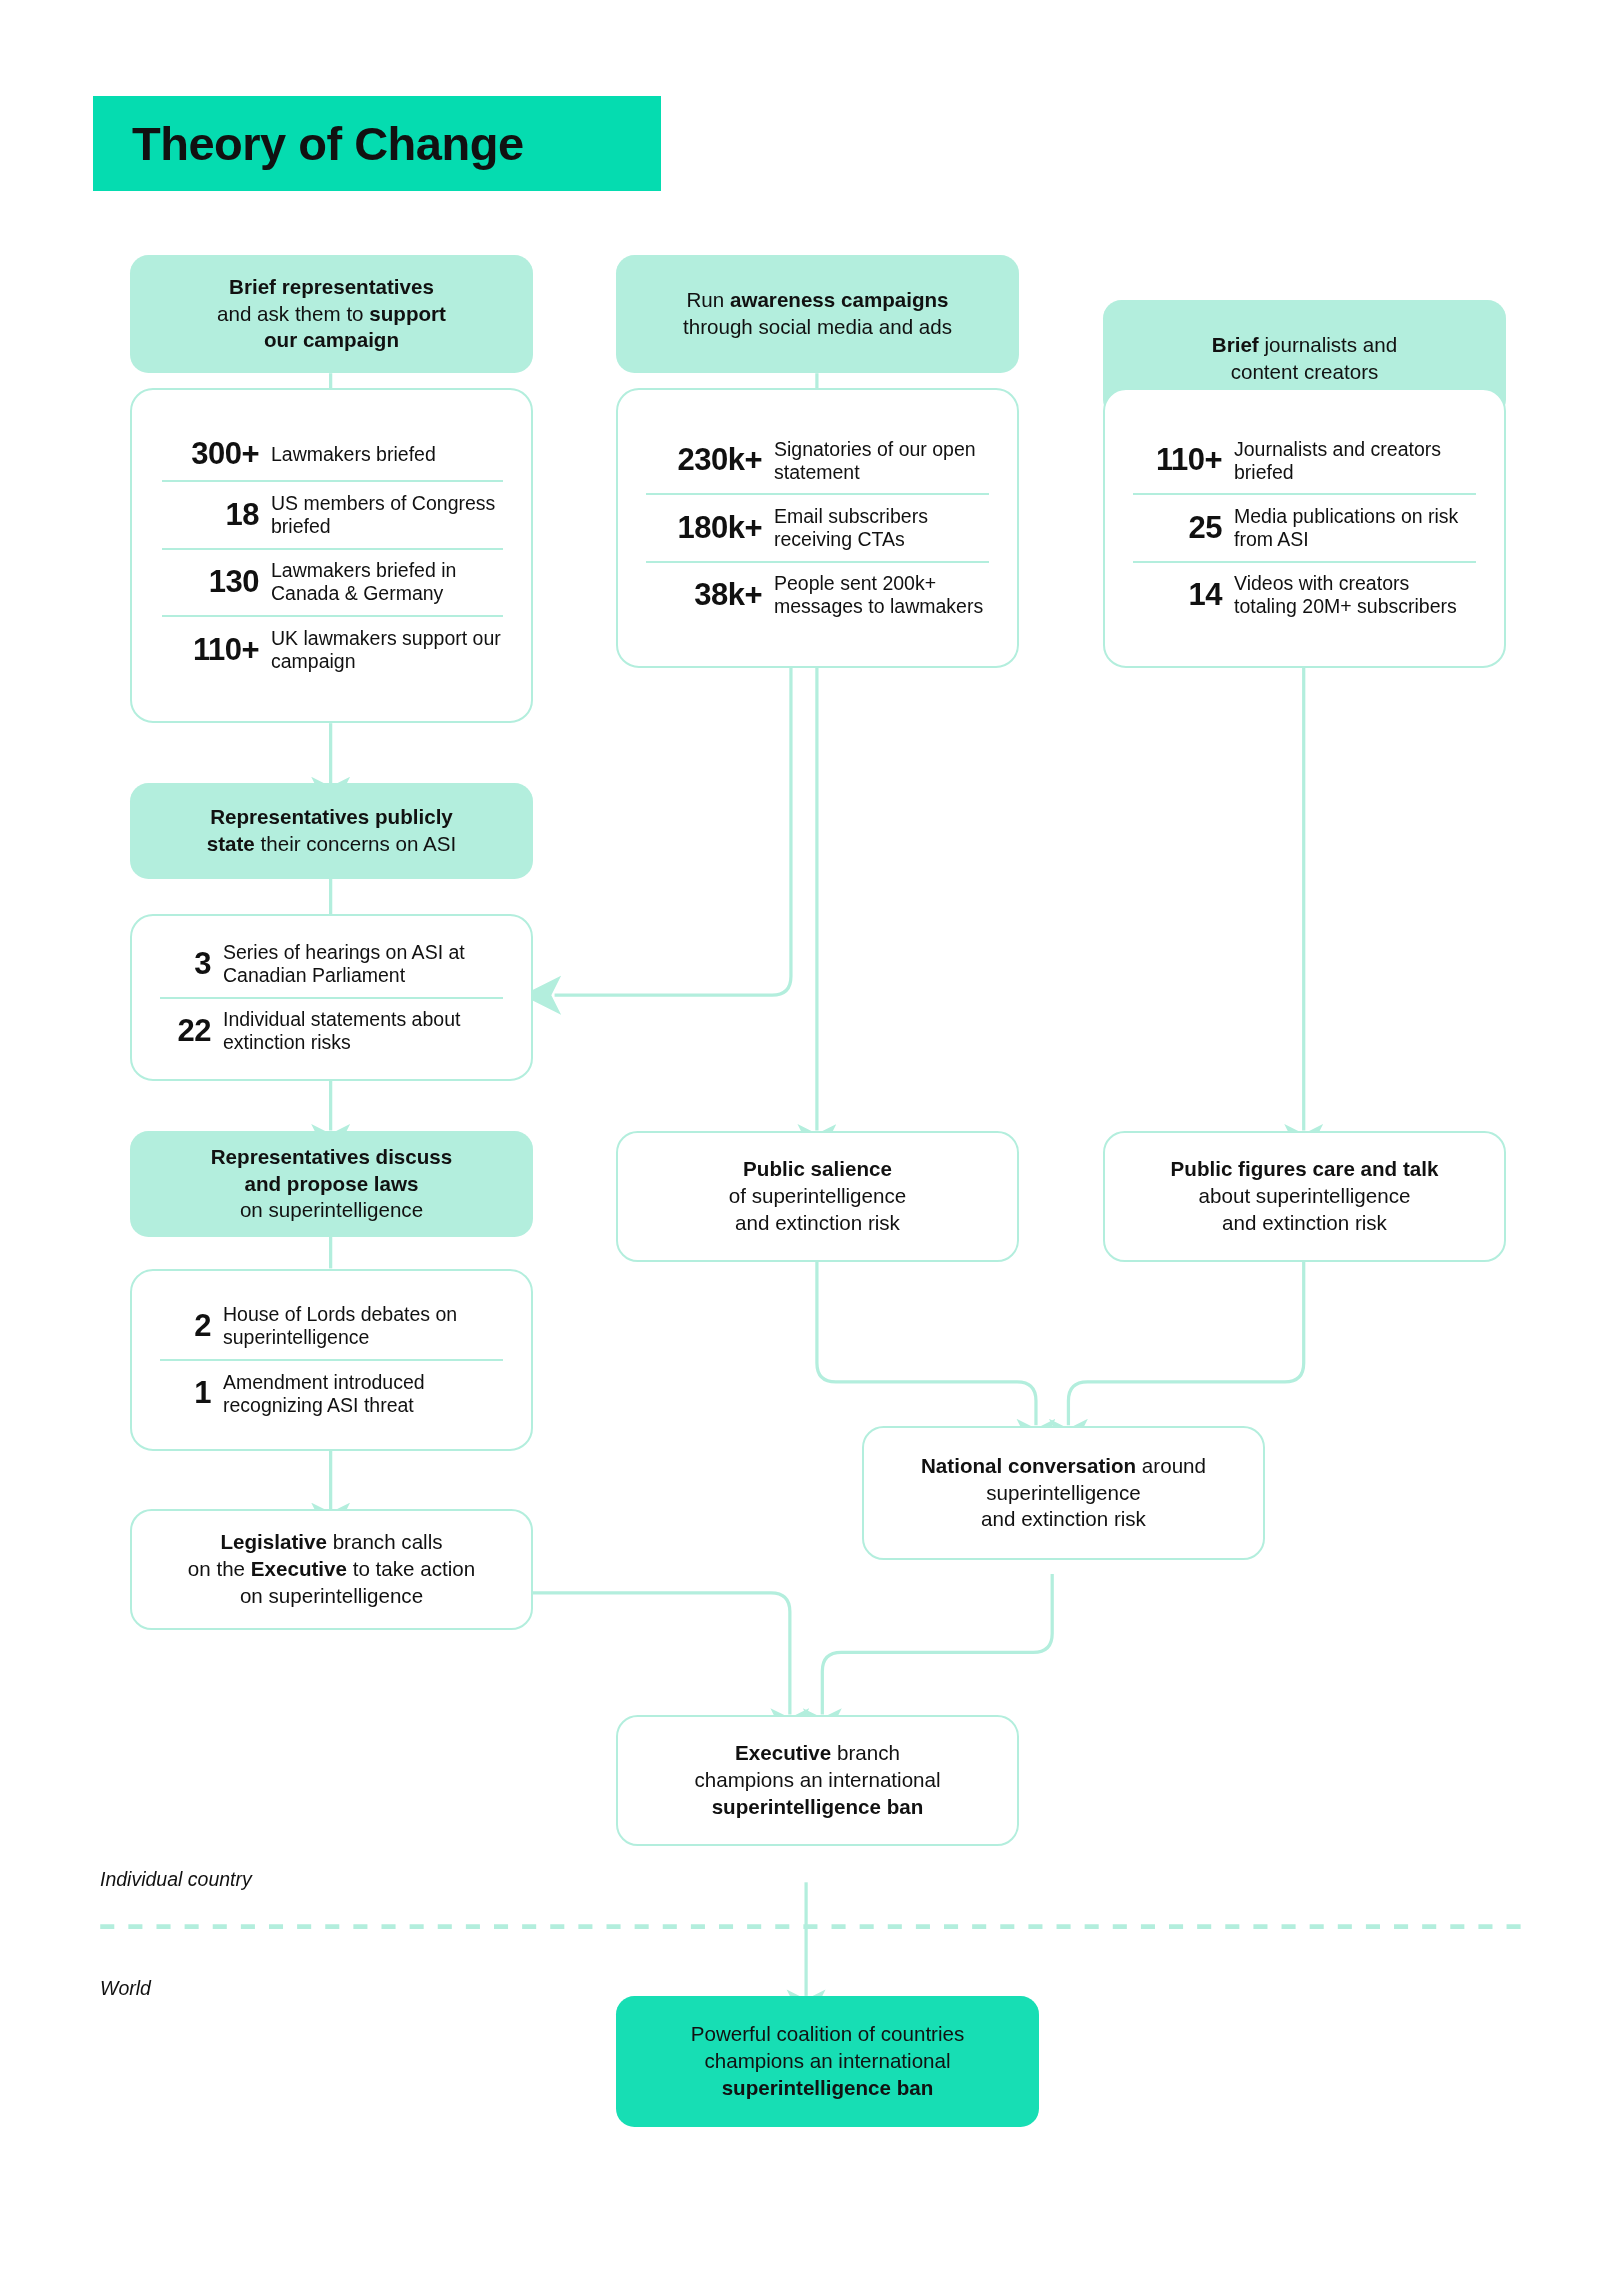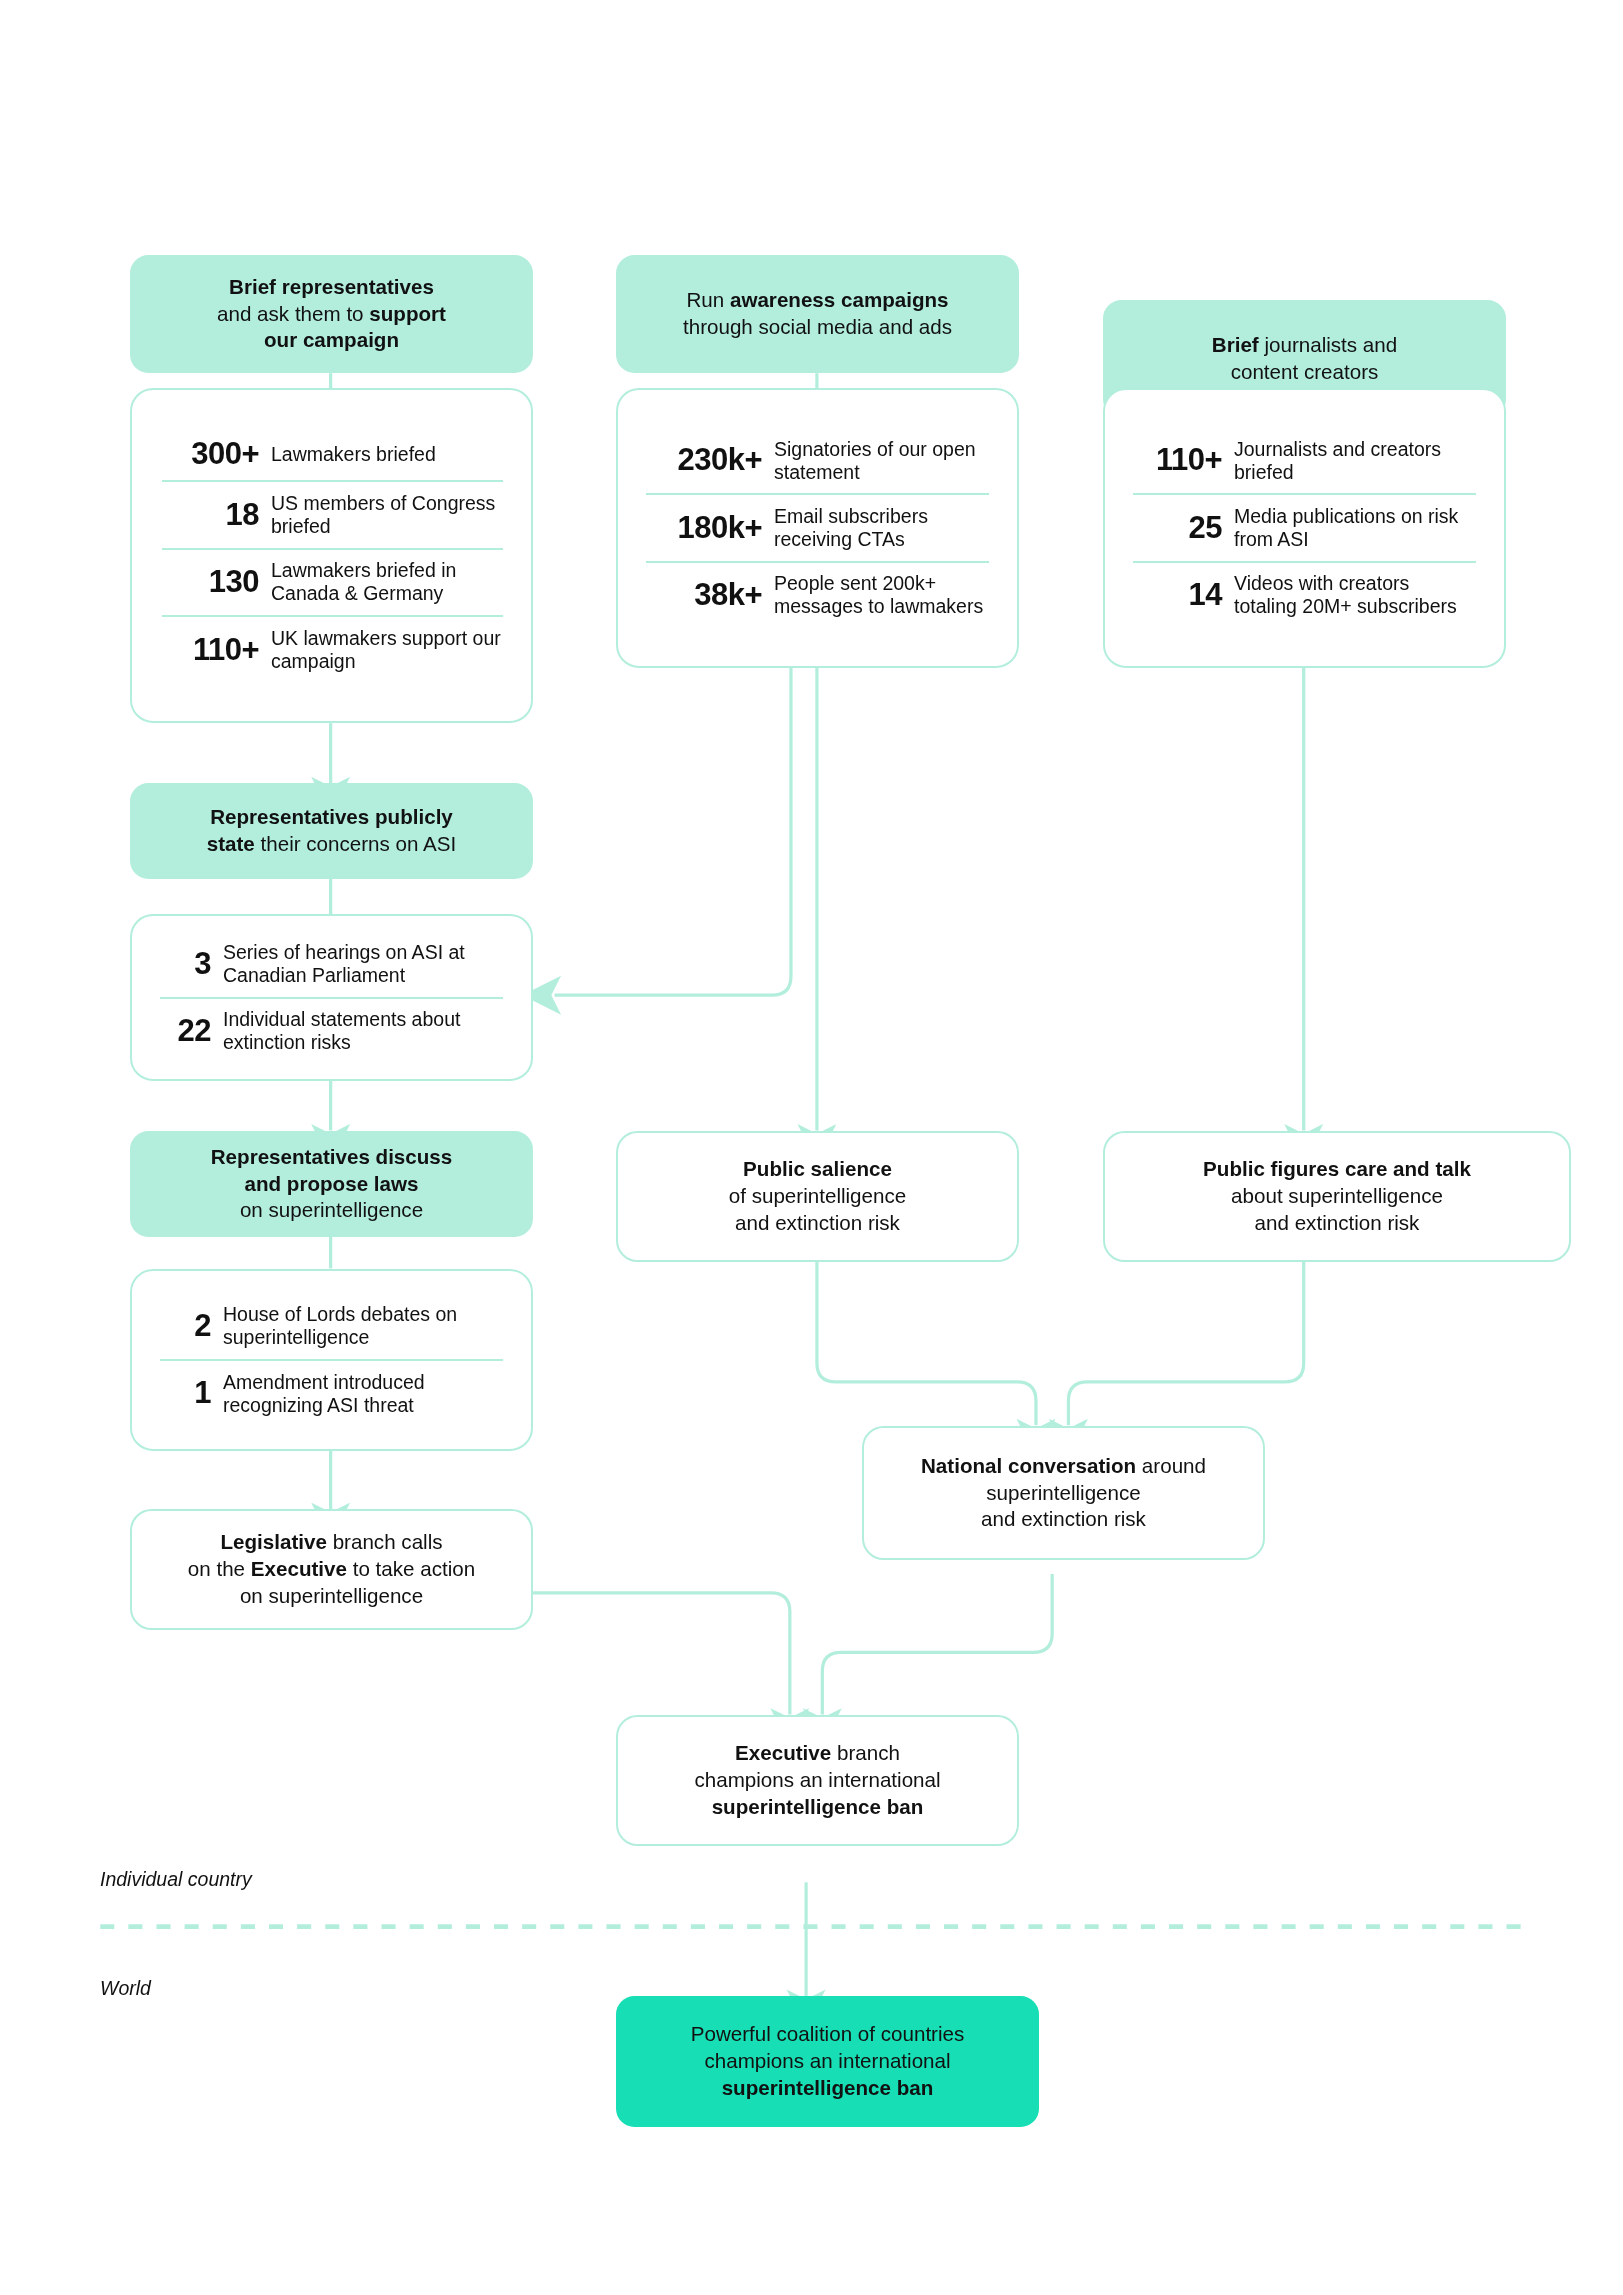--- a/index.html
+++ b/index.html
@@ -94,20 +94,23 @@
       <path d="M983,2945 L1425,2945 Q1460,2945 1460,2980 L1460,3170" marker-end="url(#ah)"></path>
 
       <path d="M1945,2910 L1945,3020 Q1945,3055 1910,3055 L1555,3055 Q1520,3055 1520,3090 L1520,3170" marker-end="url(#ah)"></path>
 
       <path d="M1490,3480 L1490,3690" marker-end="url(#ah)"></path>
     </g>
 
     <line x1="185" y1="3562" x2="2820" y2="3562" stroke="#B3EEDD" stroke-width="9" stroke-dasharray="26 26"></line>
   </svg>
 
+  <div class="title-block">
+    <div class="t">Theory of Change</div>
+  </div>
 
   <div class="node mint" style="left:130px;top:255px;width:403px;height:118px;">
     <div class="inner hd"><b>Brief representatives</b><br>and ask them to <b>support<br>our campaign</b></div>
   </div>
 
   <div class="node mint" style="left:616px;top:255px;width:403px;height:118px;">
     <div class="inner hd">Run <b>awareness campaigns</b><br>through social media and ads</div>
   </div>
 
   <div class="node mint" style="left:1103px;top:255px;width:403px;height:118px;margin-top:45px;">
@@ -194,21 +197,21 @@
     </div>
 
   <div class="node outline" style="left:130px;top:1509px;width:403px;height:121px;">
     <div class="inner body-txt"><b>Legislative</b> branch calls<br>on the <b>Executive</b> to take action<br>on superintelligence</div>
   </div>
 
   <div class="node outline" style="left:616px;top:1131px;width:403px;height:131px;">
     <div class="inner body-txt"><b>Public salience</b><br>of superintelligence<br>and extinction risk</div>
   </div>
 
-  <div class="node outline" style="left:1103px;top:1131px;width:468px;height:131px;justify-content:center;">
+  <div class="node outline" style="left:1103px;top:1131px;width:403px;height:131px;justify-content:center;">
     <div class="inner body-txt"><b>Public figures care and talk</b><br>about superintelligence<br>and extinction risk</div>
   </div>
 
   <div class="node outline" style="left:862px;top:1426px;width:403px;height:134px;">
     <div class="inner body-txt"><b>National conversation</b> around<br>superintelligence<br>and extinction risk</div>
   </div>
 
   <div class="node outline" style="left:616px;top:1715px;width:403px;height:131px;">
     <div class="inner body-txt"><b>Executive</b> branch<br>champions an international<br><b>superintelligence ban</b></div>
   </div>

